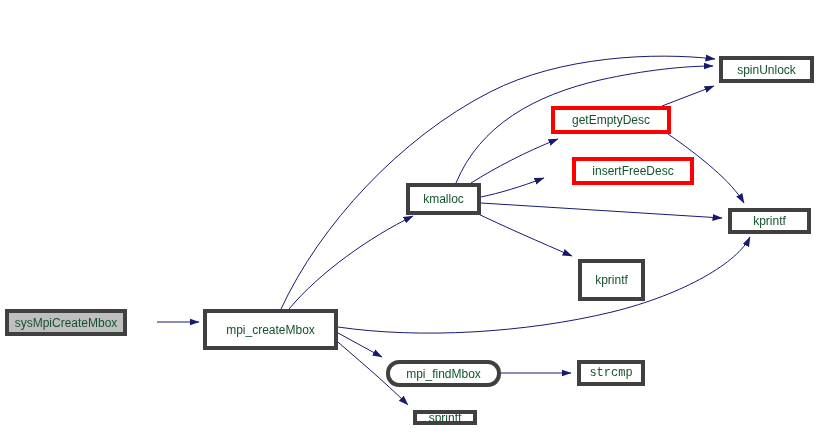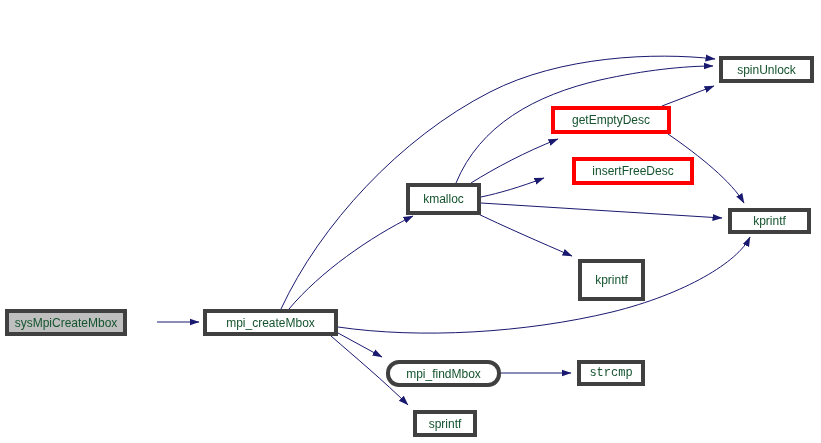--- a/index.html
+++ b/index.html
@@ -50,33 +50,33 @@
     <path d="M481,203 L722,218" marker-end="url(#arrow)"></path>
     <path d="M456,183 C480,125 535,95 600,80 C645,70 685,66 713,66" marker-end="url(#arrow)"></path>
     <path d="M472,211 C505,227 542,243 572,256" marker-end="url(#arrow)"></path>
     <path d="M662,106 L714,86" marker-end="url(#arrow)"></path>
     <path d="M668,134 C700,156 732,182 744,203" marker-end="url(#arrow)"></path>
     <path d="M501,373 L571,373" marker-end="url(#arrow)"></path>
   </svg>
 
   <div class="node gray" style="left:5px;top:309px;width:122px;height:27px;">sysMpiCreateMbox</div>
 
-  <div class="node" style="left:203px;top:309px;width:135px;height:27px;text-align:right;">mpi_createMbox</div>
+  <div class="node" style="left:203px;top:309px;width:135px;height:41px;text-align:right;">mpi_createMbox</div>
 
   <div class="node" style="left:406px;top:183px;width:75px;height:32px;">kmalloc</div>
 
   <div class="node red" style="left:551px;top:106px;width:120px;height:28px;">getEmptyDesc</div>
 
   <div class="node red" style="left:572px;top:157px;width:122px;height:28px;text-align:center;">insertFreeDesc</div>
 
   <div class="node" style="left:578px;top:259px;width:67px;height:42px;">kprintf</div>
 
   <div class="node" style="left:719px;top:56px;width:95px;height:27px;">spinUnlock</div>
 
   <div class="node" style="left:728px;top:208px;width:83px;height:26px;">kprintf</div>
 
   <div class="node" style="left:386px;top:360px;width:115px;height:27px;border-radius:13px;">mpi_findMbox</div>
 
   <div class="node" style="left:577px;top:360px;width:68px;height:26px;font-family:Liberation Mono, monospace;">strcmp</div>
 
-  <div class="node" style="left:413px;top:410px;width:64px;height:27px;">sprintf</div>
+  <div class="node" style="left:413px;top:410px;width:64px;height:15px;">sprintf</div>
 
 </div>
 
 </body></html>

